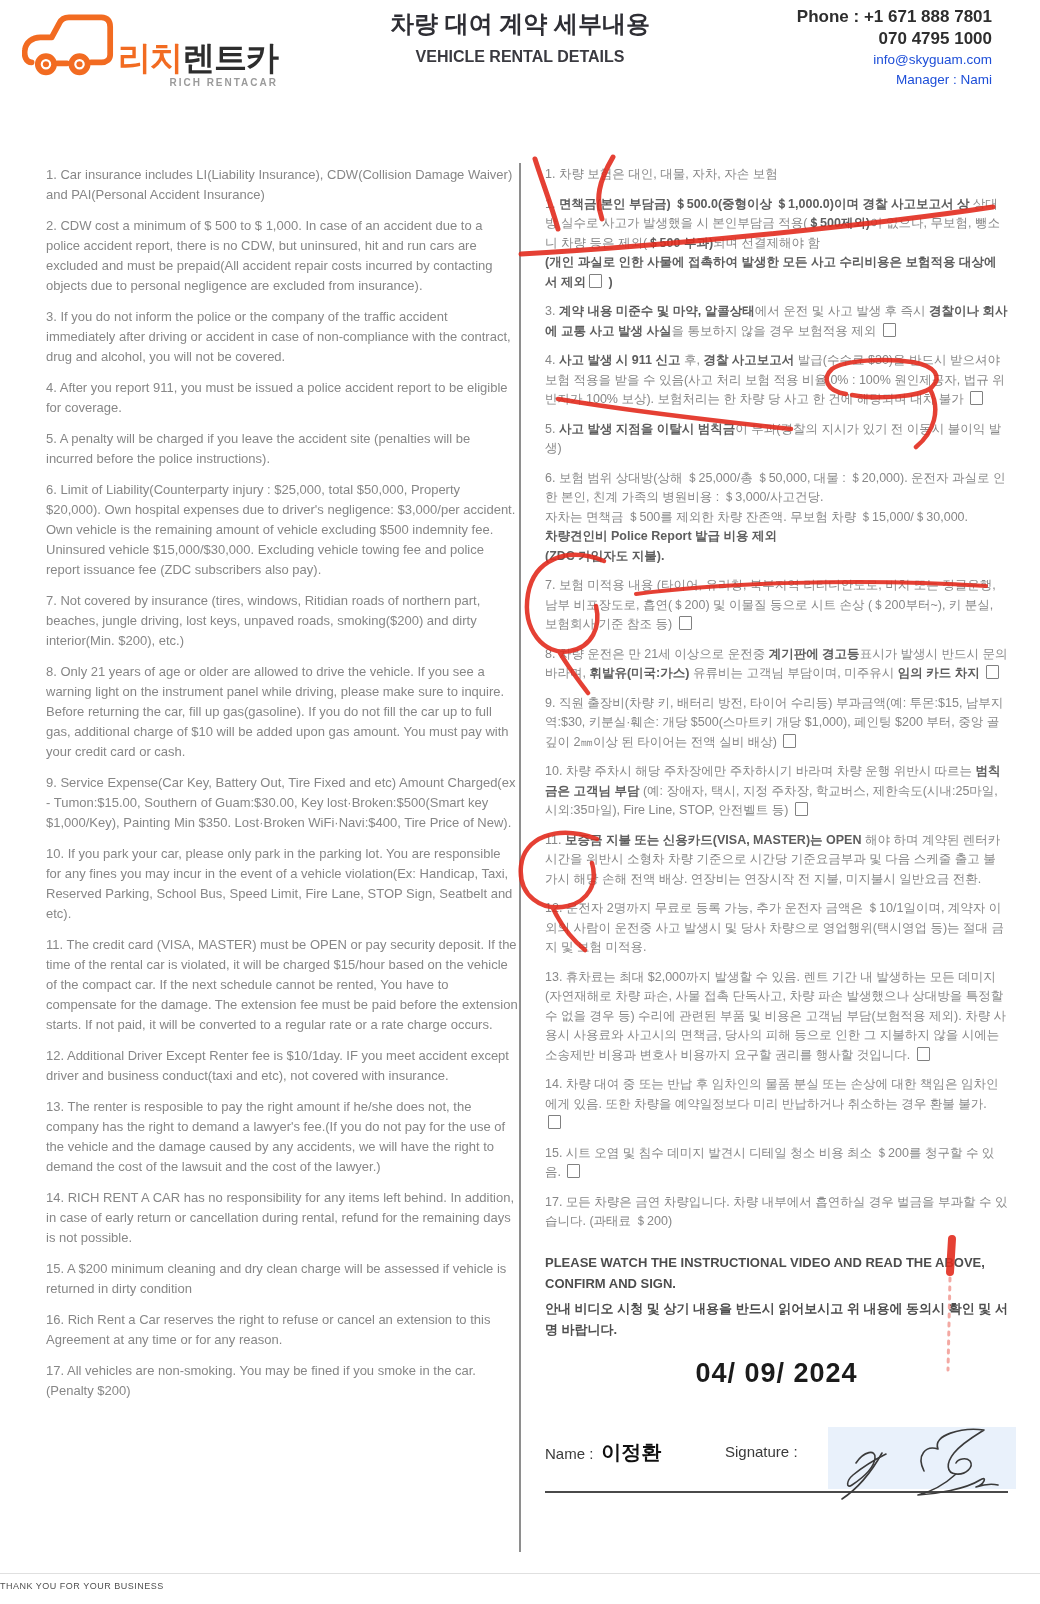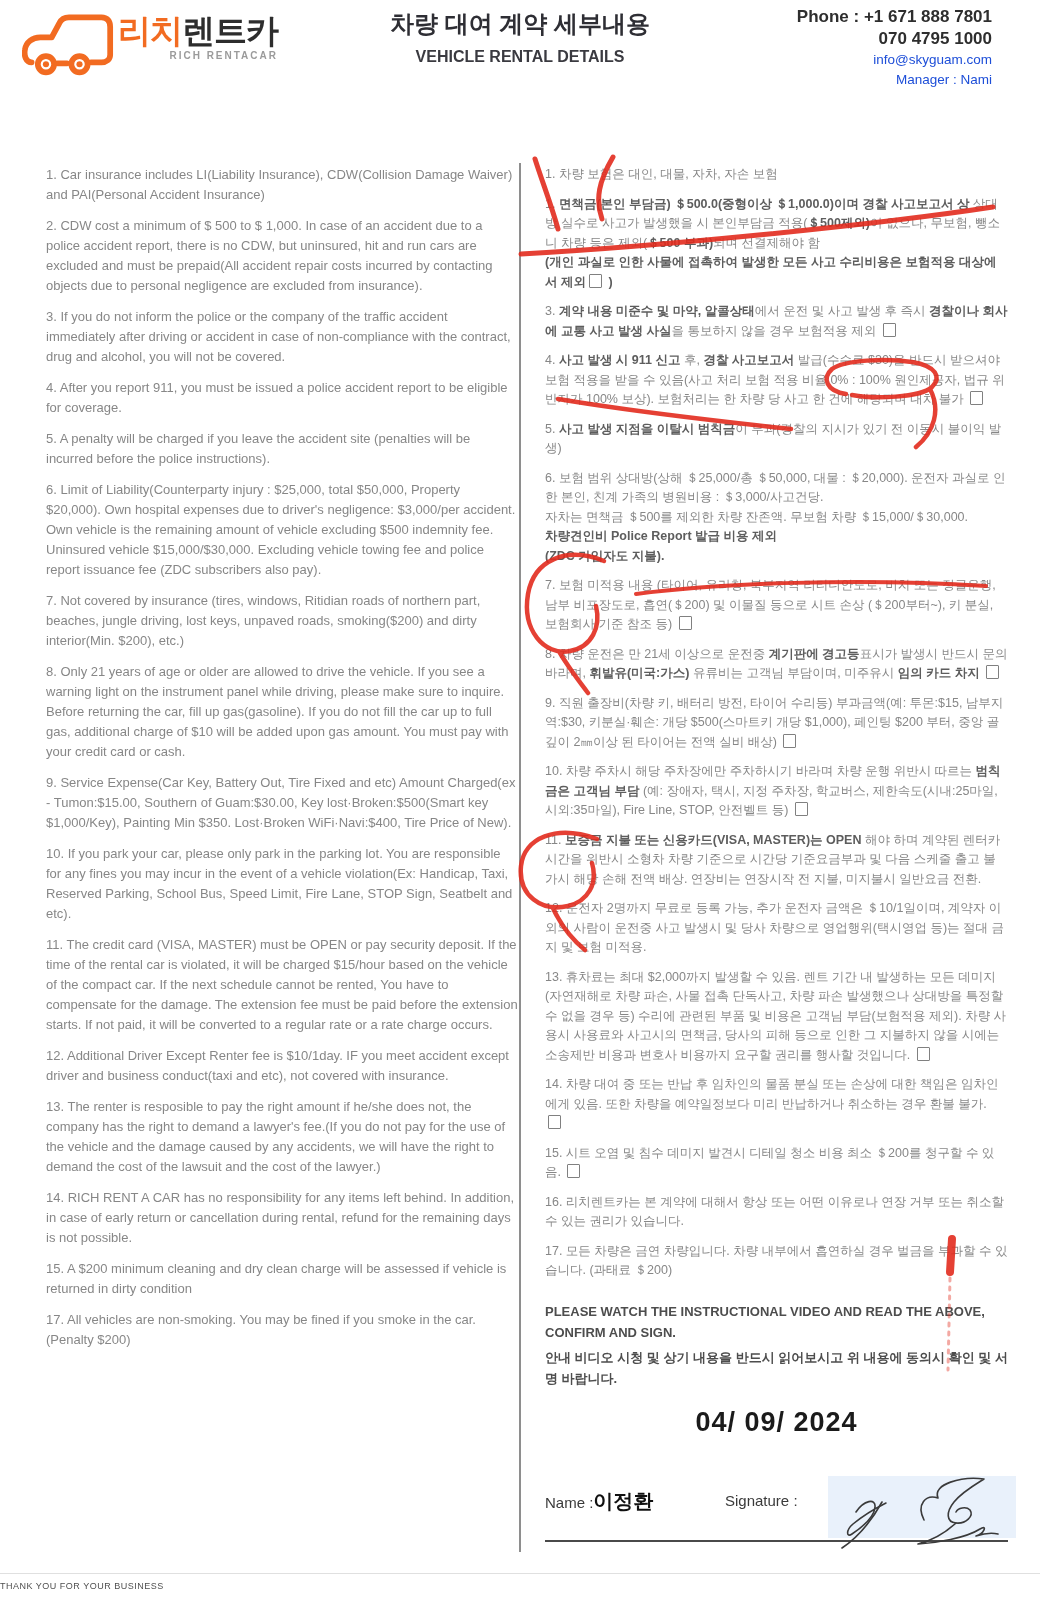--- a/index.html
+++ b/index.html
@@ -1,19 +1,19 @@
 <!DOCTYPE html>
 <html><head>
 <meta charset="utf-8">
 <style>
   html,body{margin:0;padding:0;background:#fff;}
   .page{position:relative;width:1040px;height:1604px;background:#fff;overflow:hidden;
         font-family:"Liberation Sans","DejaVu Sans",sans-serif;}
   
-  .logo-block{position:absolute;left:22px;top:6px;display:flex;align-items:flex-start;}
+  .logo-block{position:absolute;left:22px;top:6px;display:flex;align-items:flex-end;}
   .logo-text{margin-left:4px;padding-top:8px;}
   .logo-line1{font-size:33px;font-weight:800;letter-spacing:-1px;line-height:1;}
   .logo-kr-orange{color:#f26b21;}
   .logo-kr-dark{color:#2d2d2d;}
   .logo-sub{font-size:10px;color:#9b9b9b;letter-spacing:2px;text-align:right;margin-top:3px;font-weight:600;}
   .title-block{position:absolute;left:300px;width:440px;top:8px;text-align:center;}
   .title-kr{font-size:24px;font-weight:bold;color:#2e2e34;}
   .title-en{font-size:16px;font-weight:bold;color:#3a3a40;margin-top:8px;}
   .contact-block{position:absolute;right:48px;top:6px;text-align:right;color:#333;}
   .contact-phone{font-size:17px;font-weight:bold;line-height:22px;color:#2e2e2e;}
@@ -27,21 +27,21 @@
   .col-right .term{margin:0 0 10px 0;}
   .b{font-weight:bold;color:#5d5d5d;}
   .cb{display:inline-block;width:11px;height:12px;border:1.5px solid #808080;border-radius:1px;
       margin:0 3px;vertical-align:-2px;background:#fff;}
   
   .notice{margin-top:20px;font-weight:bold;color:#4d4d4d;font-size:13px;line-height:21px;}
   .notice p{margin:0 0 4px 0;}
   .date-line{margin-top:24px;text-align:center;font-size:27px;font-weight:bold;color:#1b1b1b;letter-spacing:1px;}
   .sign-row{margin-top:22px;position:relative;height:86px;border-bottom:2px solid #4a4a4a;}
   .name-label{position:absolute;left:0;bottom:28px;font-size:15px;color:#3a3a3a;}
-  .name-value{font-size:20px;font-weight:bold;color:#101010;}
+  .name-value{font-size:20px;font-weight:bold;color:#101010;margin-left:8px;}
   .sig-label{position:absolute;left:180px;bottom:30px;font-size:15px;color:#3a3a3a;}
   .sig-box{position:absolute;right:-8px;bottom:2px;width:188px;height:62px;background:#e9f1fb;}
   .sig-box svg{position:absolute;left:-14px;top:-4px;overflow:visible;}
   
   .footer-rule{position:absolute;left:0;right:0;top:1573px;height:1px;background:#e0e0e0;}
   .footer-text{position:absolute;left:0;right:0;top:1581px;font-size:9px;
                letter-spacing:.5px;color:#4f4f4f;}
   
   .pen-overlay{position:absolute;left:0;top:0;pointer-events:none;}
 </style>
@@ -90,41 +90,41 @@
       <p class="term">6. Limit of Liability(Counterparty injury : $25,000, total $50,000, Property $20,000). Own hospital expenses due to driver's negligence: $3,000/per accident. Own vehicle is the remaining amount of vehicle excluding $500 indemnity fee. Uninsured vehicle $15,000/$30,000. Excluding vehicle towing fee and police report issuance fee (ZDC subscribers also pay).</p>
       <p class="term">7. Not covered by insurance (tires, windows, Ritidian roads of northern part, beaches, jungle driving, lost keys, unpaved roads, smoking($200) and dirty interior(Min. $200), etc.)</p>
       <p class="term">8. Only 21 years of age or older are allowed to drive the vehicle. If you see a warning light on the instrument panel while driving, please make sure to inquire. Before returning the car, fill up gas(gasoline). If you do not fill the car up to full gas, additional charge of $10 will be added upon gas amount. You must pay with your credit card or cash.</p>
       <p class="term">9. Service Expense(Car Key, Battery Out, Tire Fixed and etc) Amount Charged(ex - Tumon:$15.00, Southern of Guam:$30.00, Key lost·Broken:$500(Smart key $1,000/Key), Painting Min $350. Lost·Broken WiFi·Navi:$400, Tire Price of New).</p>
       <p class="term">10. If you park your car, please only park in the parking lot. You are responsible for any fines you may incur in the event of a vehicle violation(Ex: Handicap, Taxi, Reserved Parking, School Bus, Speed Limit, Fire Lane, STOP Sign, Seatbelt and etc).</p>
       <p class="term">11. The credit card (VISA, MASTER) must be OPEN or pay security deposit. If the time of the rental car is violated, it will be charged $15/hour based on the vehicle of the compact car. If the next schedule cannot be rented, You have to compensate for the damage. The extension fee must be paid before the extension starts. If not paid, it will be converted to a regular rate or a rate charge occurs.</p>
       <p class="term">12. Additional Driver Except Renter fee is $10/1day. IF you meet accident except driver and business conduct(taxi and etc), not covered with insurance.</p>
       <p class="term">13. The renter is resposible to pay the right amount if he/she does not, the company has the right to demand a lawyer's fee.(If you do not pay for the use of the vehicle and the damage caused by any accidents, we will have the right to demand the cost of the lawsuit and the cost of the lawyer.)</p>
       <p class="term">14. RICH RENT A CAR has no responsibility for any items left behind. In addition, in case of early return or cancellation during rental, refund for the remaining days is not possible.</p>
       <p class="term">15. A $200 minimum cleaning and dry clean charge will be assessed if vehicle is returned in dirty condition</p>
+      <p class="term">16. Rich Rent a Car reserves the right to refuse or cancel an extension to this Agreement at any time or for any reason.</p>
       <p class="term">17. All vehicles are non-smoking. You may be fined if you smoke in the car. (Penalty $200)</p>
     </div>
 
   <div class="col col-right">
     <div>
         <p class="term"><span>1. 차량 보험은 대인, 대물, 자차, 자손 보험</span></p>
         <p class="term"><span>1. </span><span class="b">면책금(본인 부담금) ＄500.0(중형이상 ＄1,000.0)이며 경찰 사고보고서 상</span><span> 상대방 실수로 사고가 발생했을 시 본인부담금 적용(</span><span class="b">＄500제외)</span><span>이 없으나, 무보험, 뺑소니 차량 등은 제외(</span><span class="b">＄500 부과)</span><span>되며 선결제해야 함</span><br><span class="b">(개인 과실로 인한 사물에 접촉하여 발생한 모든 사고 수리비용은 보험적용 대상에서 제외</span><span class="cb"></span><span class="b"> )</span></p>
         <p class="term"><span>3. </span><span class="b">계약 내용 미준수 및 마약, 알콜상태</span><span>에서 운전 및 사고 발생 후 즉시 </span><span class="b">경찰이나 회사에 교통 사고 발생 사실</span><span>을 통보하지 않을 경우 보험적용 제외 </span><span class="cb"></span></p>
         <p class="term"><span>4. </span><span class="b">사고 발생 시 911 신고</span><span> 후, </span><span class="b">경찰 사고보고서</span><span> 발급(수수료 $30)을 반드시 받으셔야 보험 적용을 받을 수 있음(사고 처리 보험 적용 비율 0% : 100% 원인제공자, 법규 위반자가 100% 보상). 보험처리는 한 차량 당 사고 한 건에 해당되며 대차 불가 </span><span class="cb"></span></p>
         <p class="term"><span>5. </span><span class="b">사고 발생 지점을 이탈시 범칙금</span><span>이 부과(경찰의 지시가 있기 전 이동시 불이익 발생)</span></p>
         <p class="term"><span>6. 보험 범위 상대방(상해 ＄25,000/총 ＄50,000, 대물 : ＄20,000). 운전자 과실로 인한 본인, 친계 가족의 병원비용 : ＄3,000/사고건당.</span><br><span>자차는 면책금 ＄500를 제외한 차량 잔존액. 무보험 차량 ＄15,000/＄30,000.</span><br><span class="b">차량견인비 Police Report 발급 비용 제외</span><br><span class="b">(ZDC 가입자도 지불).</span></p>
         <p class="term"><span>7. 보험 미적용 내용 (타이어, 유리창, 북부지역 리티디안도로, 비치 또는 정글운행, 남부 비포장도로, 흡연(＄200) 및 이물질 등으로 시트 손상 (＄200부터~), 키 분실, 보험회사 기준 참조 등) </span><span class="cb"></span></p>
         <p class="term"><span>8. 차량 운전은 만 21세 이상으로 운전중 </span><span class="b">계기판에 경고등</span><span>표시가 발생시 반드시 문의 바라며, </span><span class="b">휘발유(미국:가스)</span><span> 유류비는 고객님 부담이며, 미주유시 </span><span class="b">임의 카드 차지 </span><span class="cb"></span></p>
         <p class="term"><span>9. 직원 출장비(차량 키, 배터리 방전, 타이어 수리등) 부과금액(예: 투몬:$15, 남부지역:$30, 키분실·훼손: 개당 $500(스마트키 개당 $1,000), 페인팅 $200 부터, 중앙 골 깊이 2㎜이상 된 타이어는 전액 실비 배상) </span><span class="cb"></span></p>
         <p class="term"><span>10. 차량 주차시 해당 주차장에만 주차하시기 바라며 차량 운행 위반시 따르는 </span><span class="b">범칙금은 고객님 부담</span><span> (예: 장애자, 택시, 지정 주차장, 학교버스, 제한속도(시내:25마일, 시외:35마일), Fire Line, STOP, 안전벨트 등) </span><span class="cb"></span></p>
         <p class="term"><span>11. </span><span class="b">보증금 지불 또는 신용카드(VISA, MASTER)는 OPEN</span><span> 해야 하며 계약된 렌터카 시간을 위반시 소형차 차량 기준으로 시간당 기준요금부과 및 다음 스케줄 출고 불가시 해당 손해 전액 배상. 연장비는 연장시작 전 지불, 미지불시 일반요금 전환.</span></p>
         <p class="term"><span>12. 운전자 2명까지 무료로 등록 가능, 추가 운전자 금액은 ＄10/1일이며, 계약자 이외의 사람이 운전중 사고 발생시 및 당사 차량으로 영업행위(택시영업 등)는 절대 금지 및 보험 미적용.</span></p>
         <p class="term"><span>13. 휴차료는 최대 $2,000까지 발생할 수 있음. 렌트 기간 내 발생하는 모든 데미지(자연재해로 차량 파손, 사물 접촉 단독사고, 차량 파손 발생했으나 상대방을 특정할 수 없을 경우 등) 수리에 관련된 부품 및 비용은 고객님 부담(보험적용 제외). 차량 사용시 사용료와 사고시의 면책금, 당사의 피해 등으로 인한 그 지불하지 않을 시에는 소송제반 비용과 변호사 비용까지 요구할 권리를 행사할 것입니다. </span><span class="cb"></span></p>
         <p class="term"><span>14. 차량 대여 중 또는 반납 후 임차인의 물품 분실 또는 손상에 대한 책임은 임차인에게 있음. 또한 차량을 예약일정보다 미리 반납하거나 취소하는 경우 환불 불가. </span><span class="cb"></span></p>
         <p class="term"><span>15. 시트 오염 및 침수 데미지 발견시 디테일 청소 비용 최소 ＄200를 청구할 수 있음. </span><span class="cb"></span></p>
-        <p class="term"><span>16. 리치렌트카는 본 계약에 대해서 항상 또는 어떤 이유로나 연장 거부 또는 취소할 수 있는 권리가 있습니다.</span></p>
         <p class="term"><span>17. 모든 차량은 금연 차량입니다. 차량 내부에서 흡연하실 경우 벌금을 부과할 수 있습니다. (과태료 ＄200)</span></p>
       </div>
 
     <div class="notice">
       <p>PLEASE WATCH THE INSTRUCTIONAL VIDEO AND READ THE ABOVE, CONFIRM AND SIGN.</p>
       <p>안내 비디오 시청 및 상기 내용을 반드시 읽어보시고 위 내용에 동의시 확인 및 서명 바랍니다.</p>
     </div>
 
     <div class="date-line">04/ 09/ 2024</div>
 

